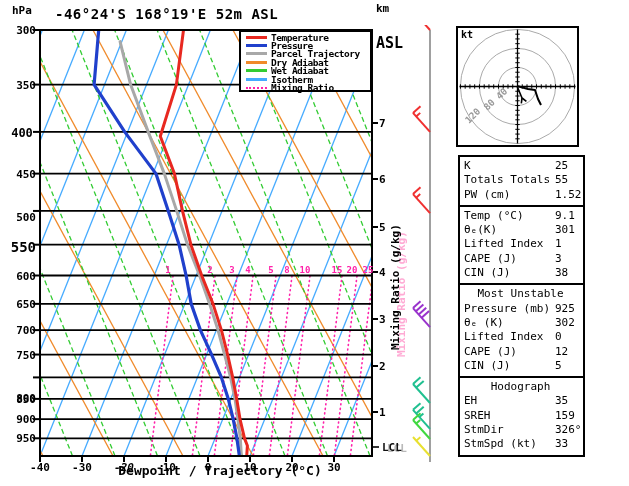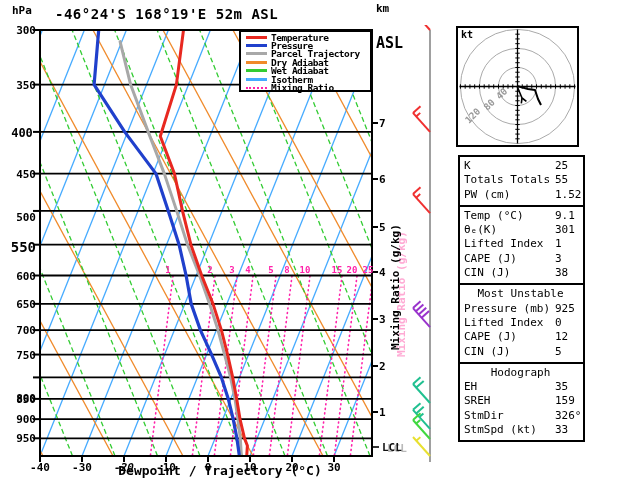--- a/index.html
+++ b/index.html
@@ -312,20 +312,21 @@
       <div class="panel-section">
         <div class="panel-row"><span>Temp (°C)</span><span class="panel-val">9.1</span></div>
         <div class="panel-row"><span>θₑ(K)</span><span class="panel-val">301</span></div>
         <div class="panel-row"><span>Lifted Index</span><span class="panel-val">1</span></div>
         <div class="panel-row"><span>CAPE (J)</span><span class="panel-val">3</span></div>
         <div class="panel-row"><span>CIN (J)</span><span class="panel-val">38</span></div>
       </div>
       <div class="panel-section">
         <div class="panel-header">Most Unstable</div>
         <div class="panel-row"><span>Pressure (mb)</span><span class="panel-val">925</span></div>
+        <div class="panel-row"><span>θₑ (K)</span><span class="panel-val">302</span></div>
         <div class="panel-row"><span>Lifted Index</span><span class="panel-val">0</span></div>
         <div class="panel-row"><span>CAPE (J)</span><span class="panel-val">12</span></div>
         <div class="panel-row"><span>CIN (J)</span><span class="panel-val">5</span></div>
       </div>
       <div class="panel-section">
         <div class="panel-header">Hodograph</div>
         <div class="panel-row"><span>EH</span><span class="panel-val">35</span></div>
         <div class="panel-row"><span>SREH</span><span class="panel-val">159</span></div>
         <div class="panel-row"><span>StmDir</span><span class="panel-val">326°</span></div>
         <div class="panel-row"><span>StmSpd (kt)</span><span class="panel-val">33</span></div>

